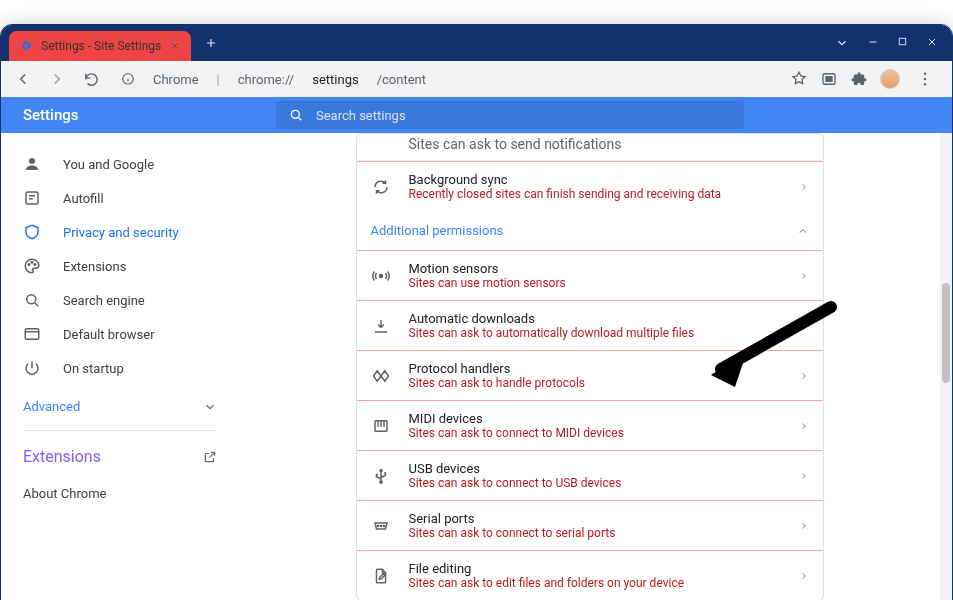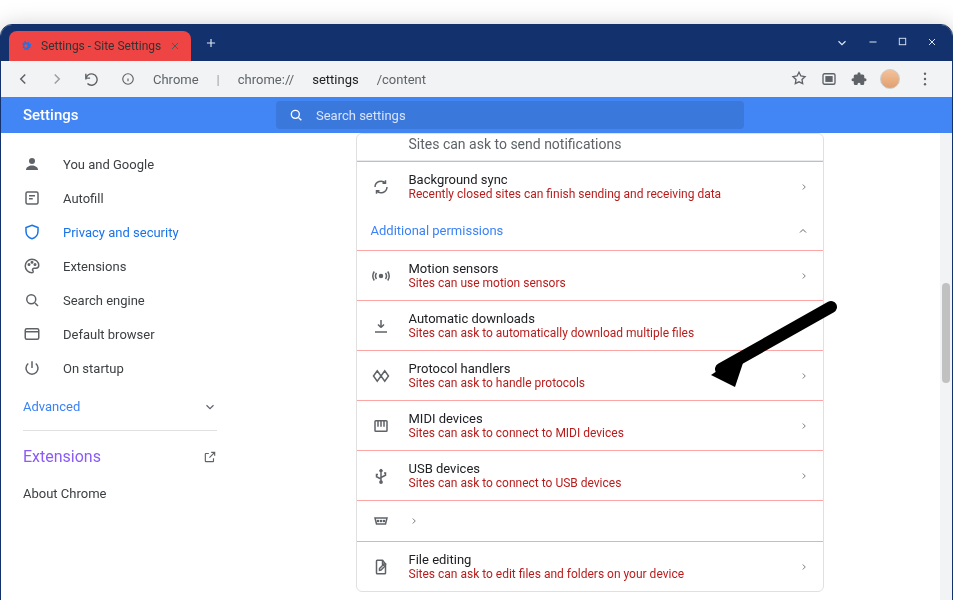--- a/index.html
+++ b/index.html
@@ -387,20 +387,24 @@
         </div>
         <div class="row">
           <span class="row-ic">
               <svg viewBox="0 0 24 24" width="18" height="18" stroke="#5f6368" stroke-width="2" fill="none">
                 <path d="M4 8h16l-2 8H6z"></path>
                 <circle cx="8" cy="12" r=".8" fill="#5f6368"></circle>
                 <circle cx="12" cy="12" r=".8" fill="#5f6368"></circle>
                 <circle cx="16" cy="12" r=".8" fill="#5f6368"></circle>
               </svg>
             </span>
+          <div class="row-text">
+              <div class="row-title">Serial ports</div>
+              <div class="row-sub">Sites can ask to connect to serial ports</div>
+            </div>
           <span class="row-arrow">
               <svg viewBox="0 0 24 24" width="10" height="10" stroke="#5f6368" stroke-width="2" fill="none">
                 <path d="M9 6l6 6-6 6"></path>
               </svg>
             </span>
         </div>
         <div class="row">
           <span class="row-ic">
               <svg viewBox="0 0 24 24" width="18" height="18" stroke="#5f6368" stroke-width="2" fill="none">
                 <path d="M14 3H7a1 1 0 0 0-1 1v16a1 1 0 0 0 1 1h10a1 1 0 0 0 1-1V8z"></path>

